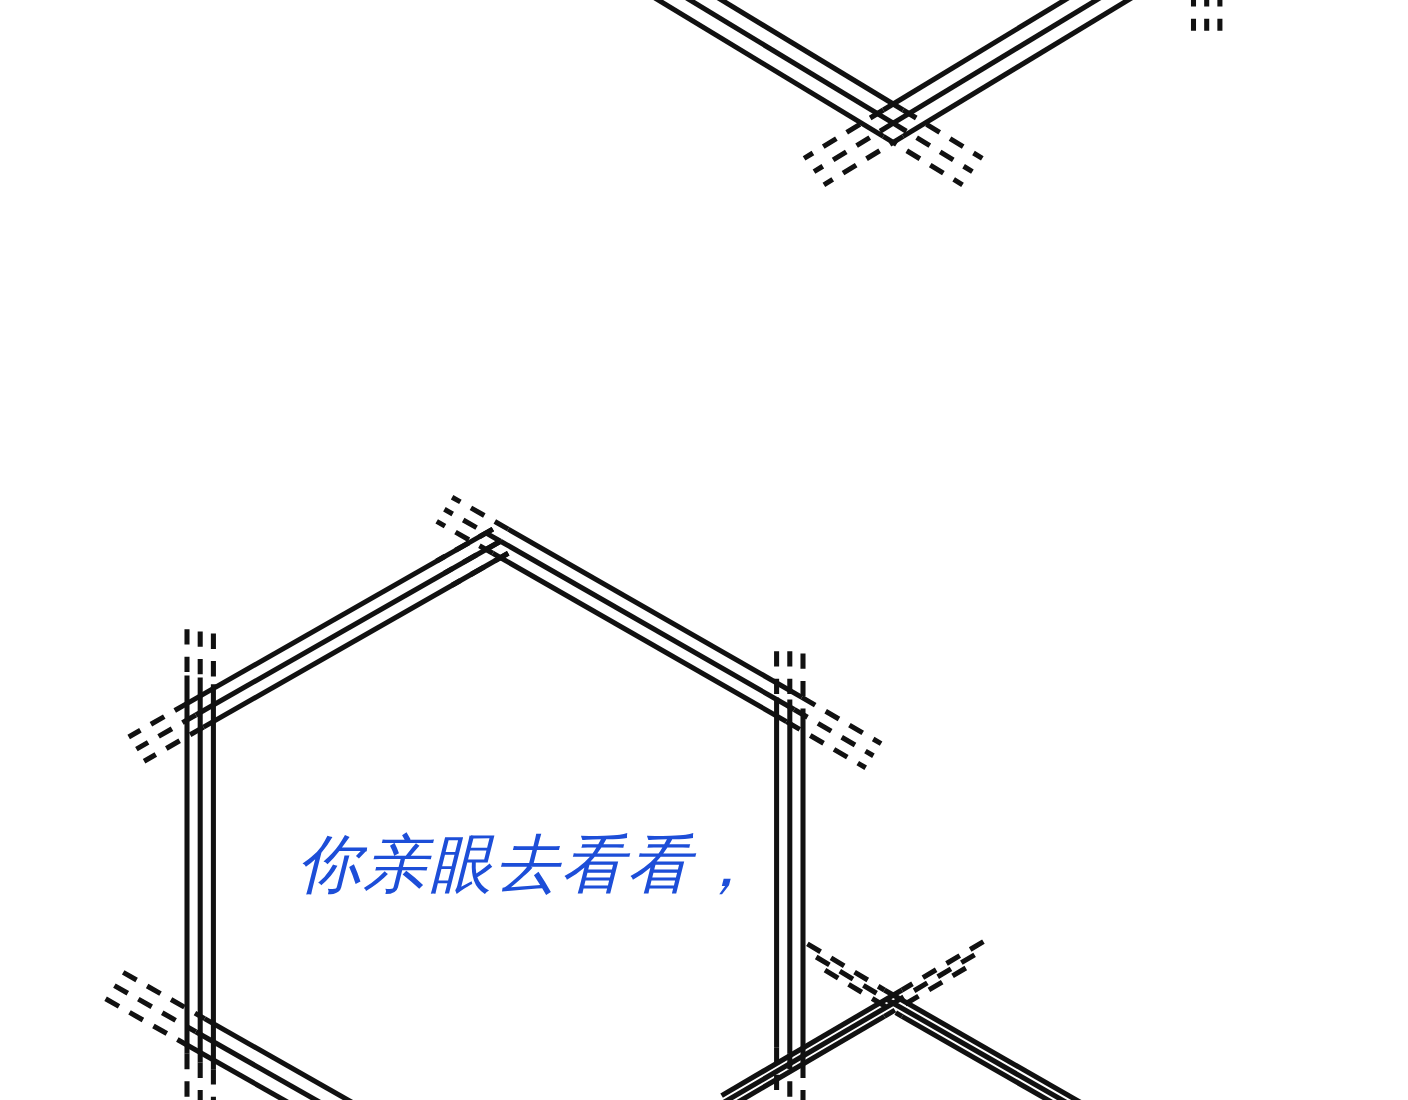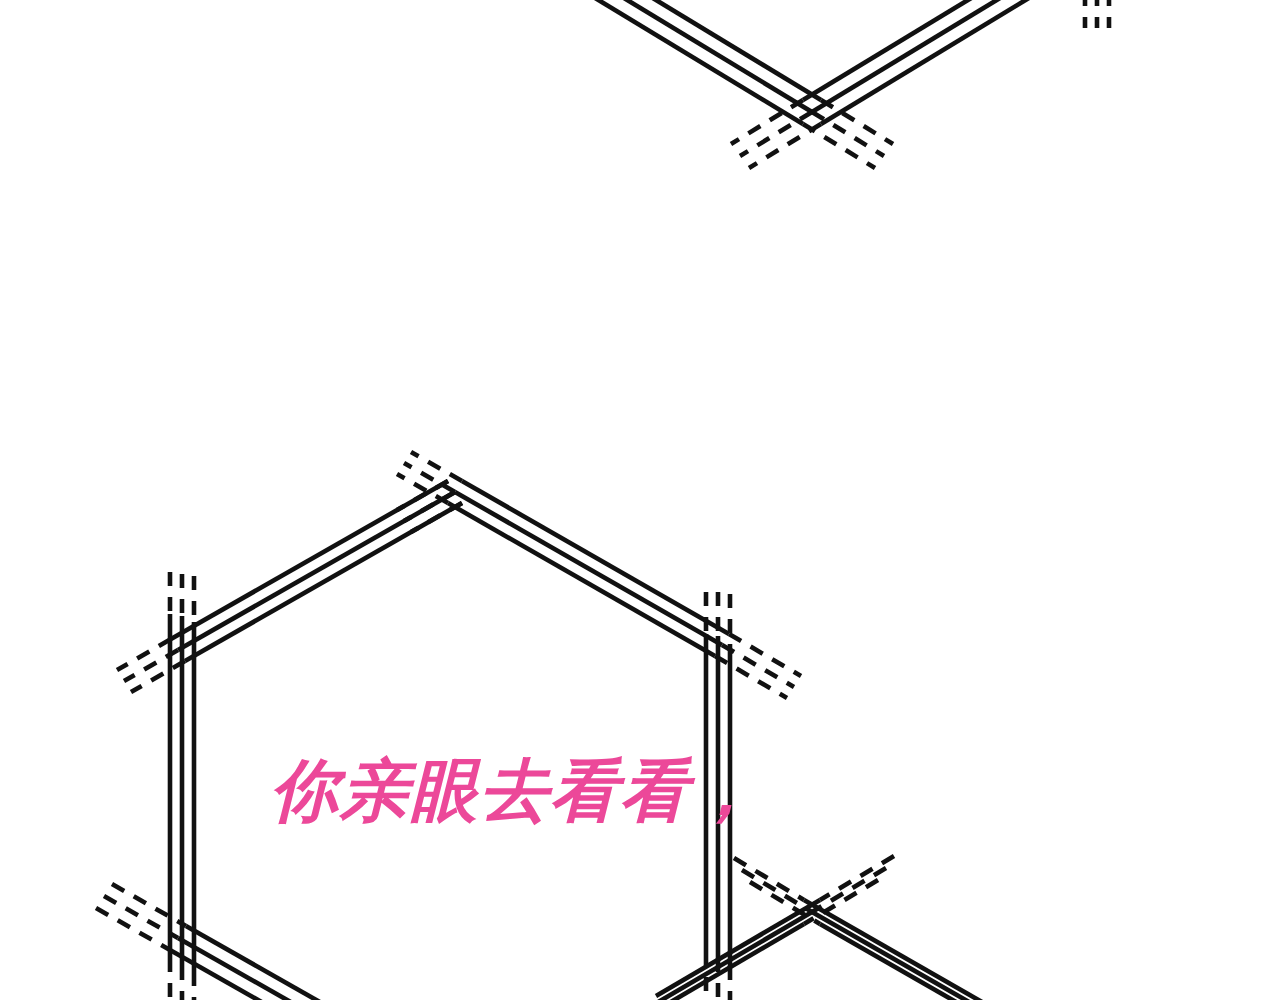--- a/index.html
+++ b/index.html
@@ -22,24 +22,24 @@
     top: 0;
     width: 1280px;
     height: 1000px;
     display: block;
   }
   .dialogue {
     position: absolute;
     left: 270px;
     top: 752px;
     font-family: "DejaVu Sans", "Liberation Sans", sans-serif;
-    font-size: 68px;
-    font-weight: bold;
+    font-size: 58px;
+    font-weight: normal;
     font-style: italic;
-    color: #ec4899;
+    color: #1d4ed8;
     letter-spacing: 2px;
     white-space: nowrap;
     line-height: 1.15;
     user-select: none;
   }
 </style>
 </head>
 <body>
 
 <div id="panel">

